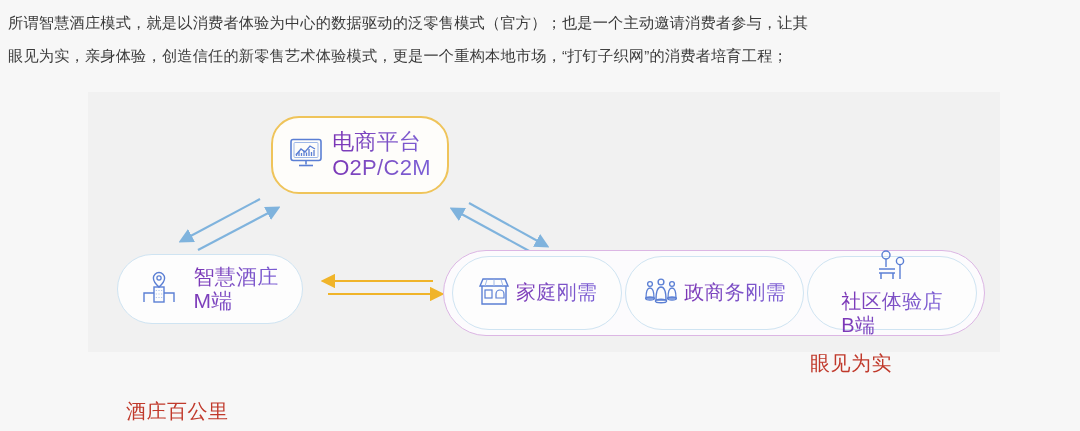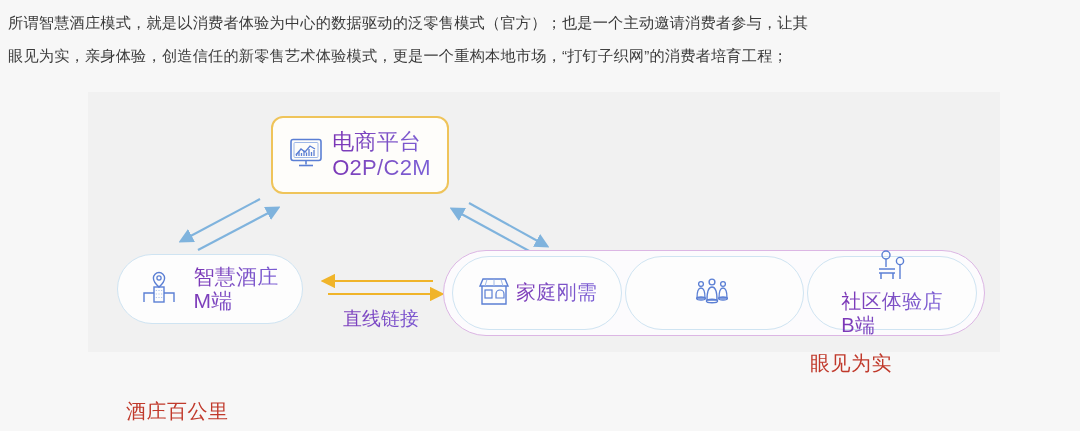--- a/index.html
+++ b/index.html
@@ -80,21 +80,21 @@
   }
   .node .lbl .l2 { display: block; }
 
   
   .node-top {
     left: 183px;
     top: 24px;
     width: 178px;
     height: 78px;
     border: 2px solid #efc45a;
-    border-radius: 12px;
+    border-radius: 28px;
     gap: 9px;
     background: #fefdfa;
   }
   .node-top .lbl { font-size: 22px; }
 
   
   .node-left {
     left: 29px;
     top: 162px;
     width: 186px;
@@ -283,20 +283,21 @@
             <ellipse cx="29" cy="22.5" rx="4.4" ry="1.5"></ellipse>
           </g>
           <g stroke="#5b7fd4" stroke-width="1.4" fill="none">
             <circle cx="18" cy="6" r="2.9"></circle>
             <path d="M13 24 q0 -13 5 -13 q5 0 5 13 z"></path>
             <ellipse cx="18" cy="25" rx="5.6" ry="1.8"></ellipse>
           </g>
         </svg>
       </span>
       <span class="lbl">
+        <span>政商务刚需</span>
       </span>
     </div>
 
     <div class="node node-sub node-b">
       <span class="ico">
         <svg width="34" height="32" viewBox="0 0 34 32" fill="none">
           <g stroke="#5b7fd4" stroke-width="1.4" fill="none">
             <circle cx="11" cy="6" r="4"></circle>
             <line x1="11" y1="10" x2="11" y2="18"></line>
           </g>
@@ -311,19 +312,18 @@
             <line x1="18" y1="24" x2="18" y2="30"></line>
           </g>
         </svg>
       </span>
       <span class="lbl">
         <span>社区体验店</span>
         <span class="l2">B端</span>
       </span>
     </div>
 
-    <div class="link-label">直线链接</div>
 
   </div>
 </div>
 
 <div class="caption cap-left">酒庄百公里</div>
 <div class="caption cap-right">眼见为实</div>
 
 </body></html>

